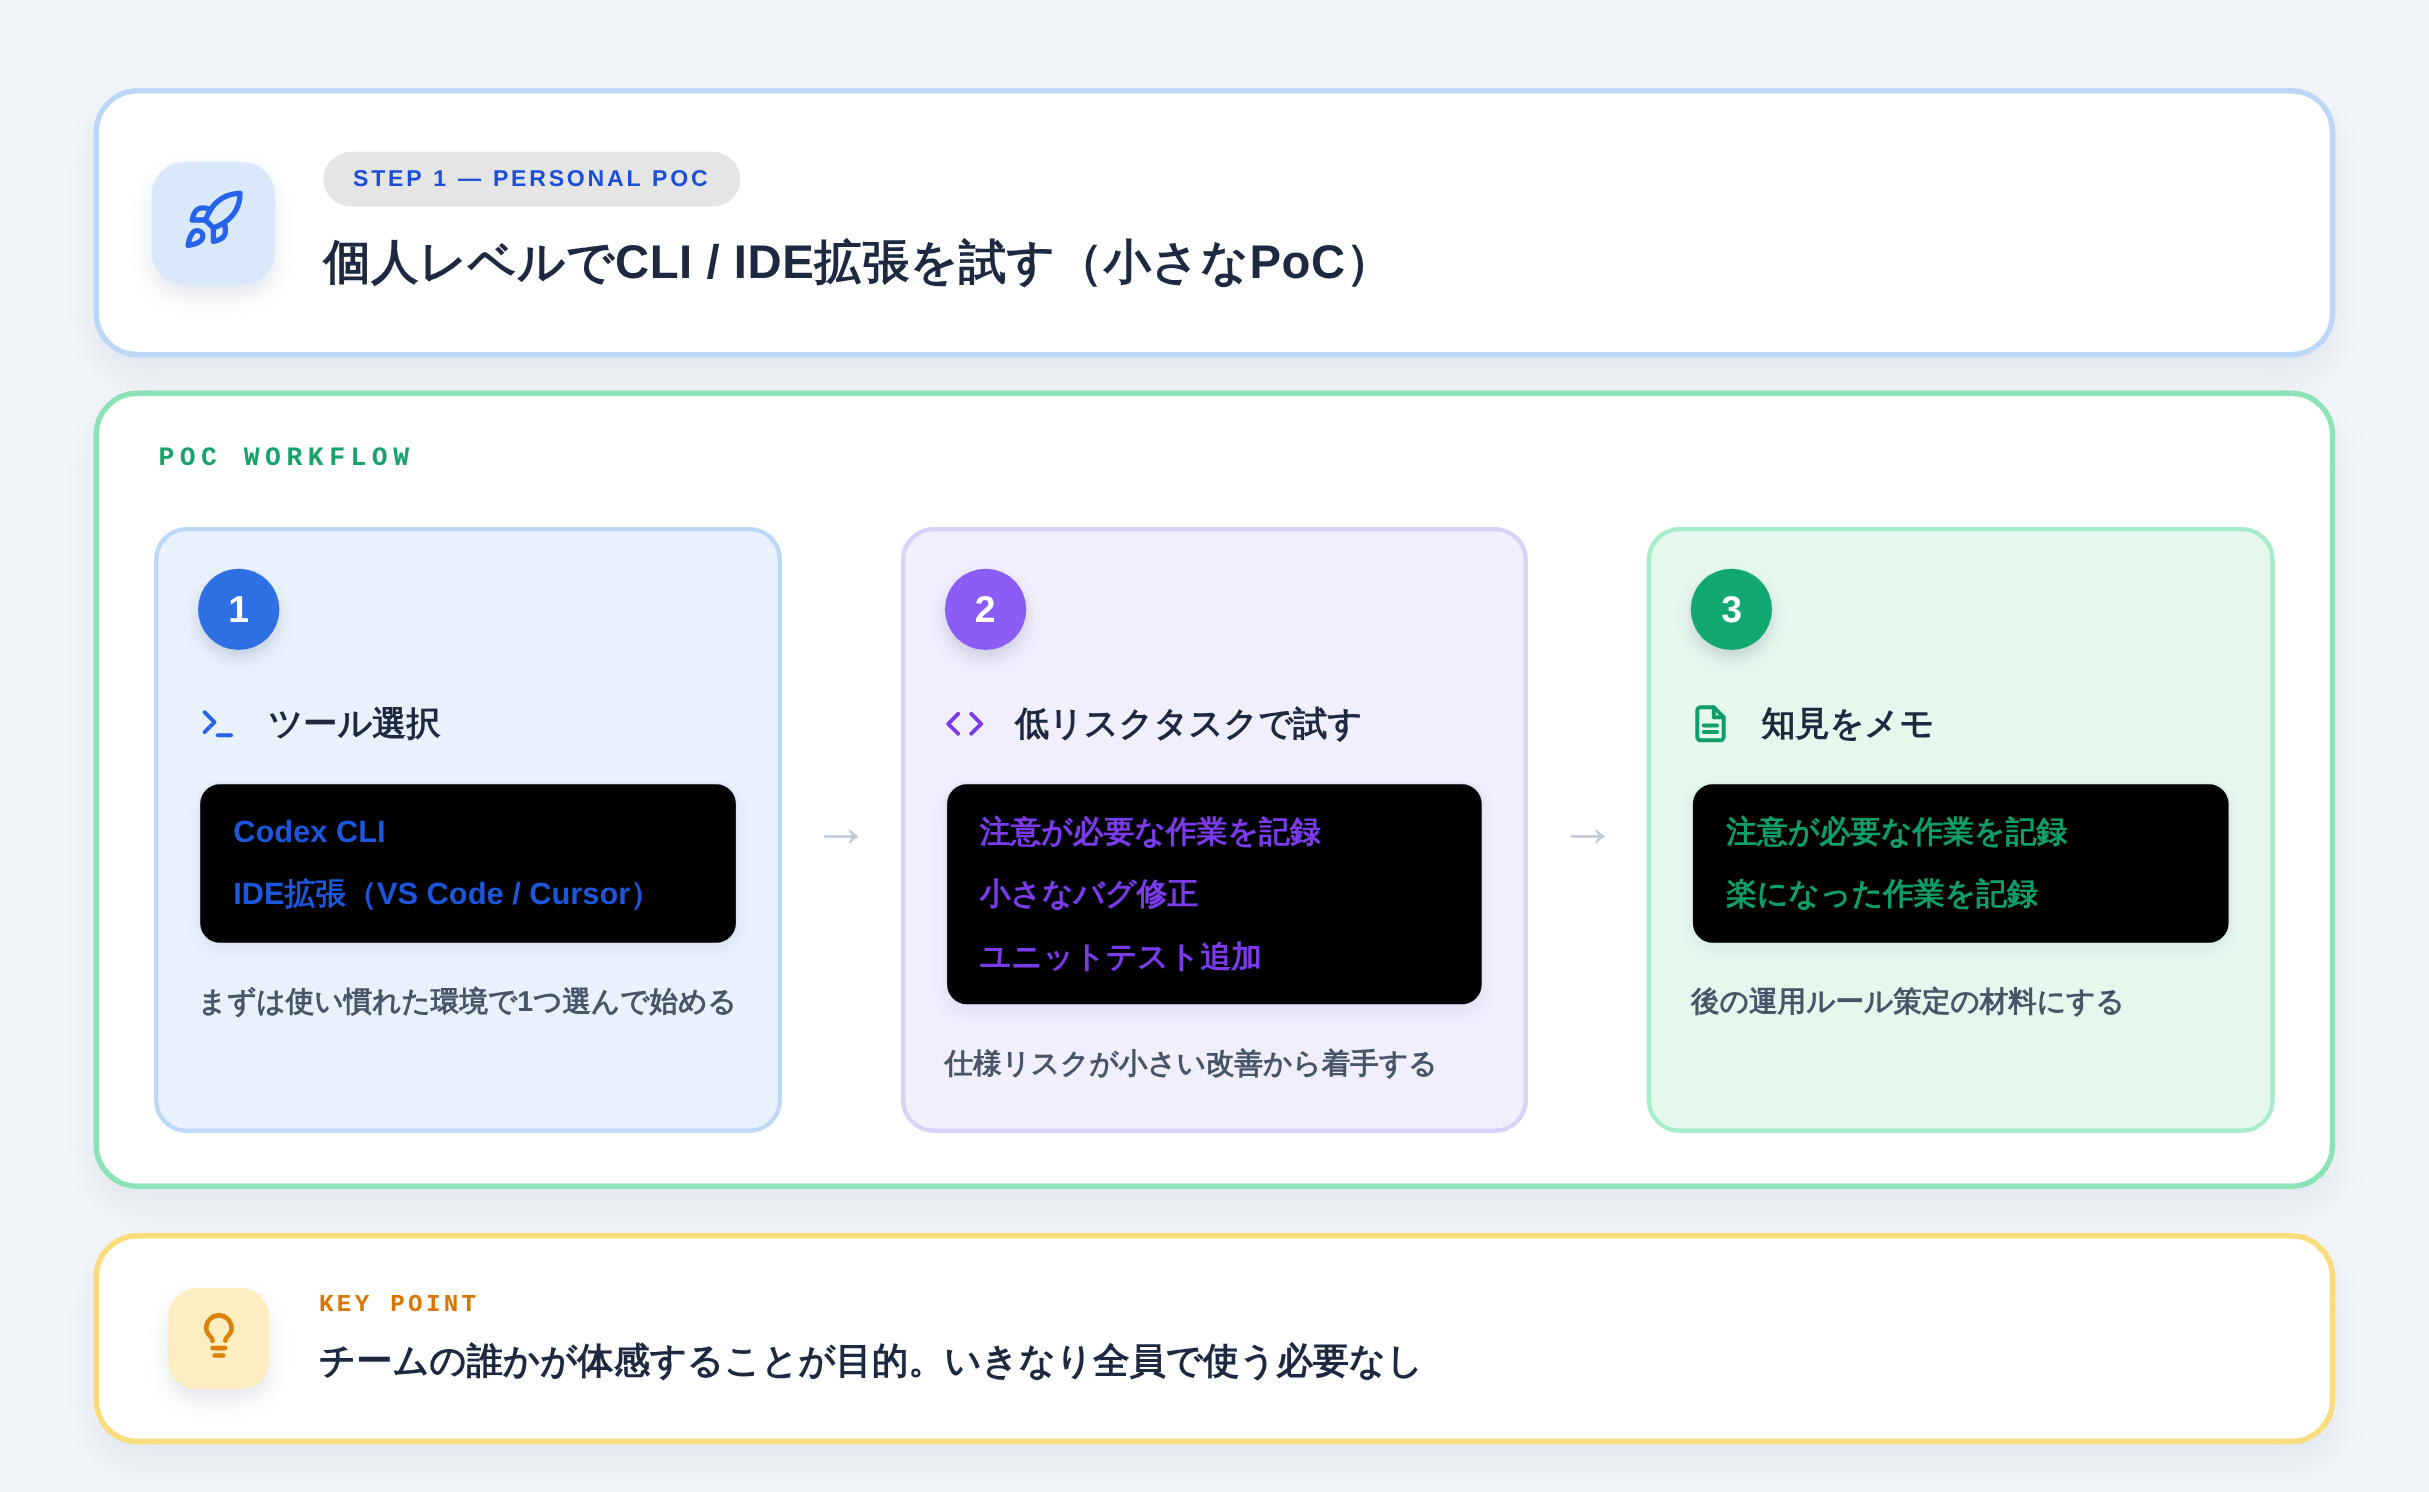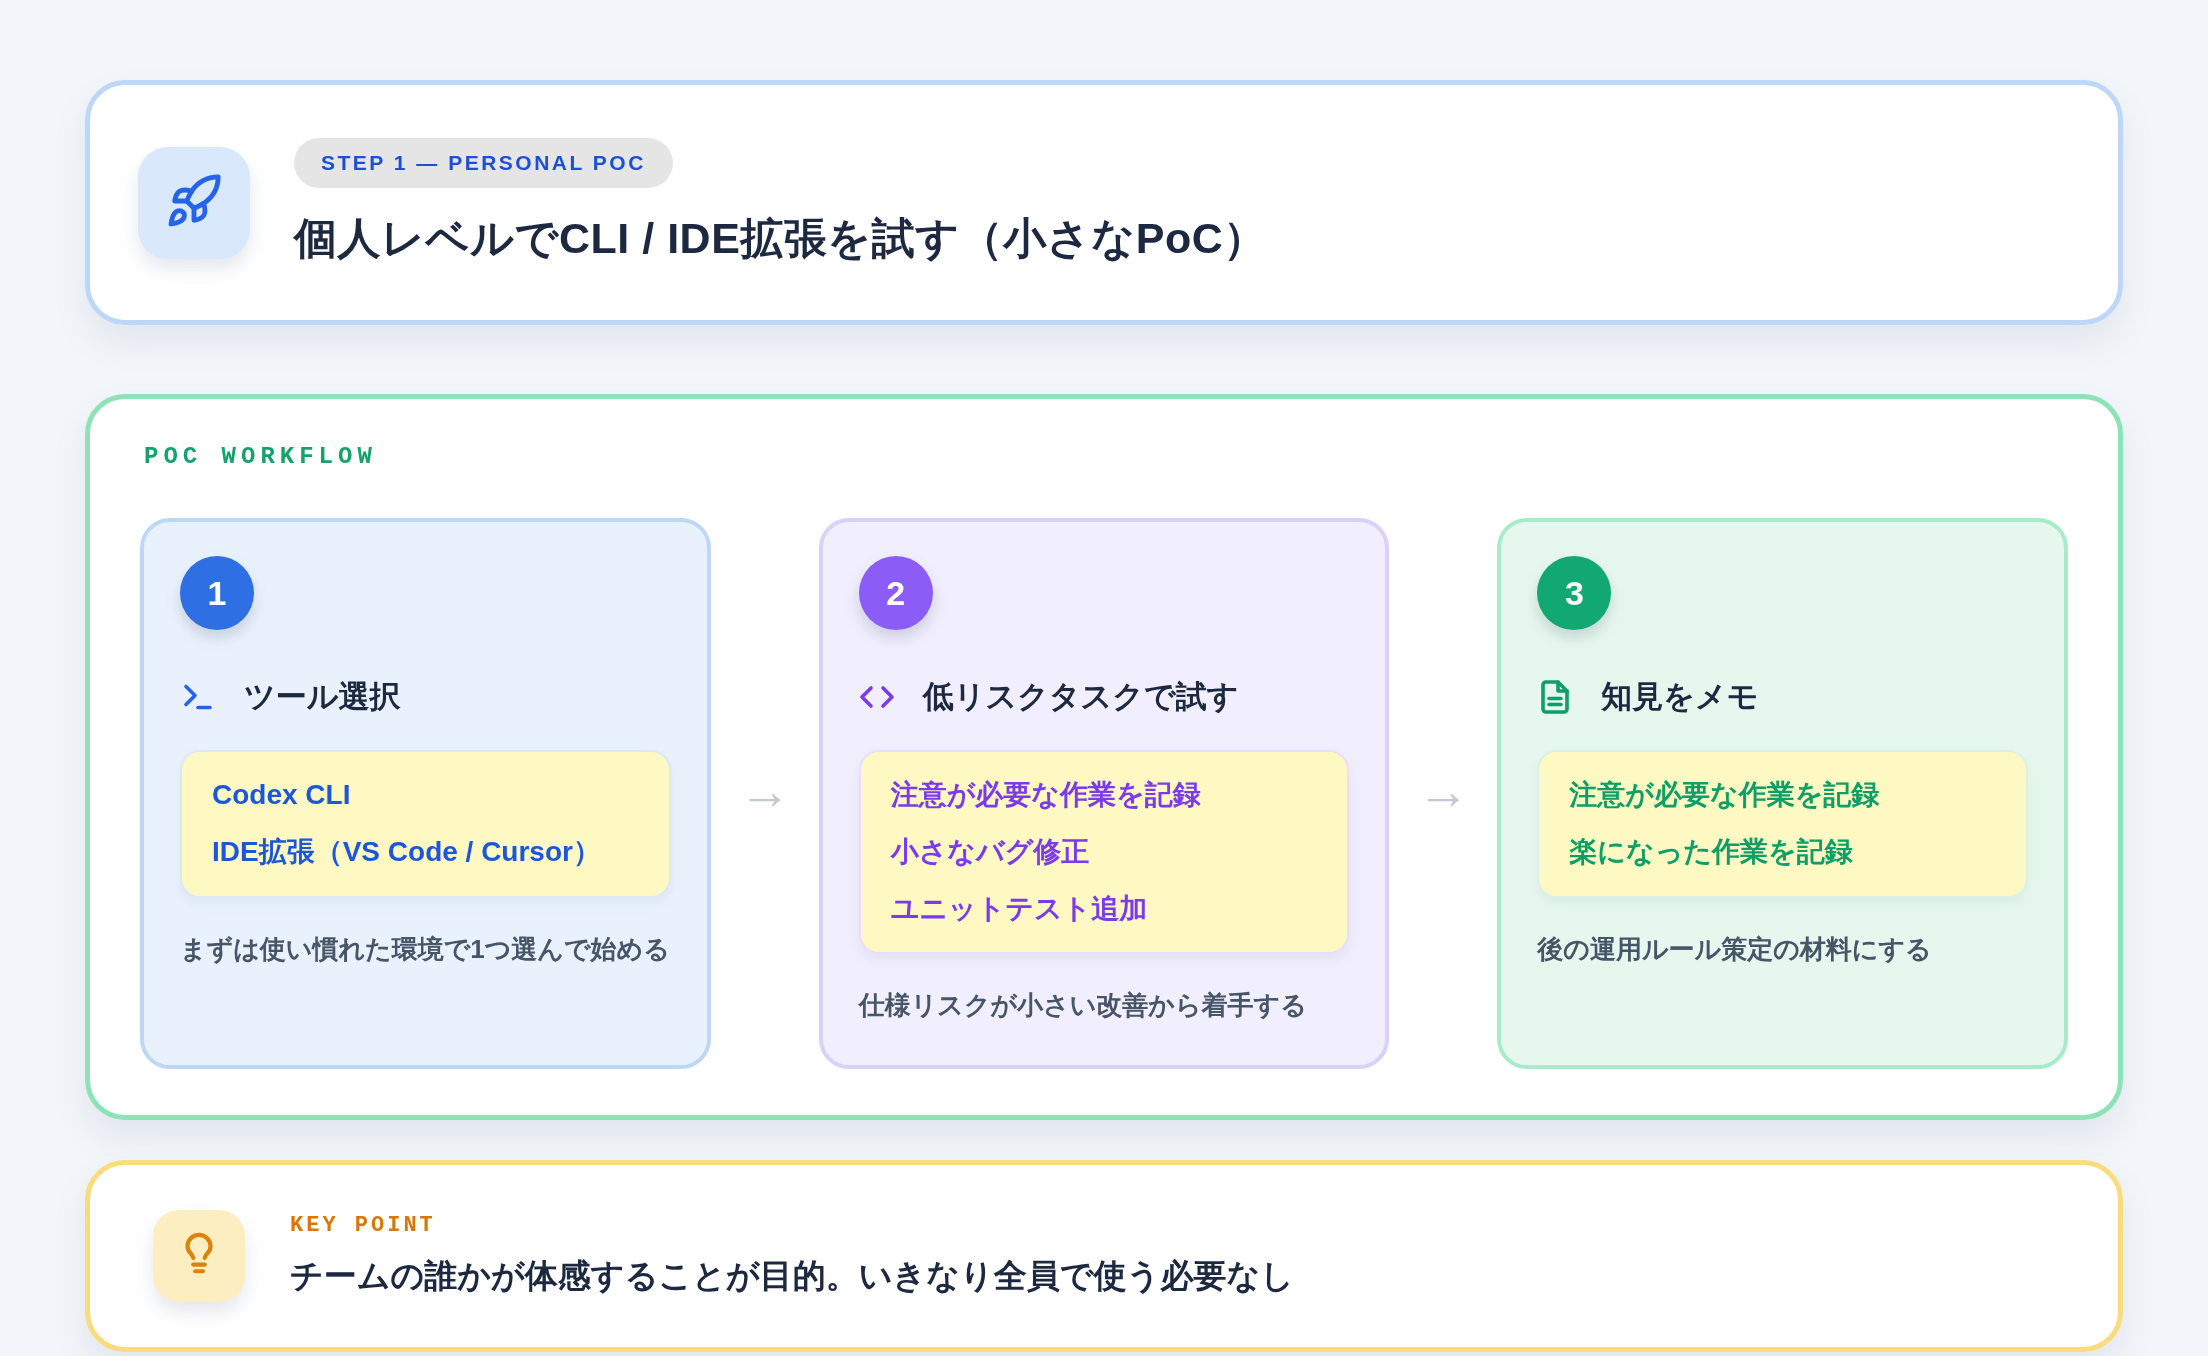--- a/index.html
+++ b/index.html
@@ -41,21 +41,21 @@
     padding: 13px 27px; border-radius: 999px;
   }
   .title {
     margin-top: 22px;
     font-size: 43px; font-weight: 800; color: #1d2940;
     letter-spacing: 0.5px;
   }
 
   
   .panel-workflow {
-    margin-top: 69px;
+    margin-top: 30px;
     border: 5px solid #8ce4b6;
     padding: 44px 50px 46px 50px;
   }
   .panel-label {
     font-family: "Liberation Mono", "DejaVu Sans Mono", monospace;
     font-weight: bold;
   }
   .label-green {
     color: #16a36b; font-size: 24px; letter-spacing: 5px;
     margin-left: 4px;
@@ -84,21 +84,21 @@
   .num-blue   { background: #2f6fe4; }
   .num-purple { background: #8b5cf6; }
   .num-green  { background: #12a871; }
 
   .card-head { display: flex; align-items: center; gap: 28px; margin-bottom: 32px; }
   .card-head h2 { font-size: 31px; font-weight: 800; color: #1d2940; }
   .card-icon { display: flex; align-items: center; }
 
   .inner-box {
     align-self: stretch;
-    background: #fef9c3; border-radius: 20px;
+    background: #000000; border-radius: 20px;
     padding: 28px 30px;
     display: flex; flex-direction: column; gap: 26px;
     box-shadow: 0 6px 12px rgba(148,163,184,0.14);
   }
   .box-blue   { border: 2px solid #dce8f8; }
   .box-purple { border: 2px solid #e6e0fa; }
   .box-green  { border: 2px solid #d9f2e4; }
   .inner-box .item { font-size: 28px; font-weight: bold; line-height: 1.1; }
   .item-blue   { color: #1b56db; }
   .item-purple { color: #7c3aed; }

